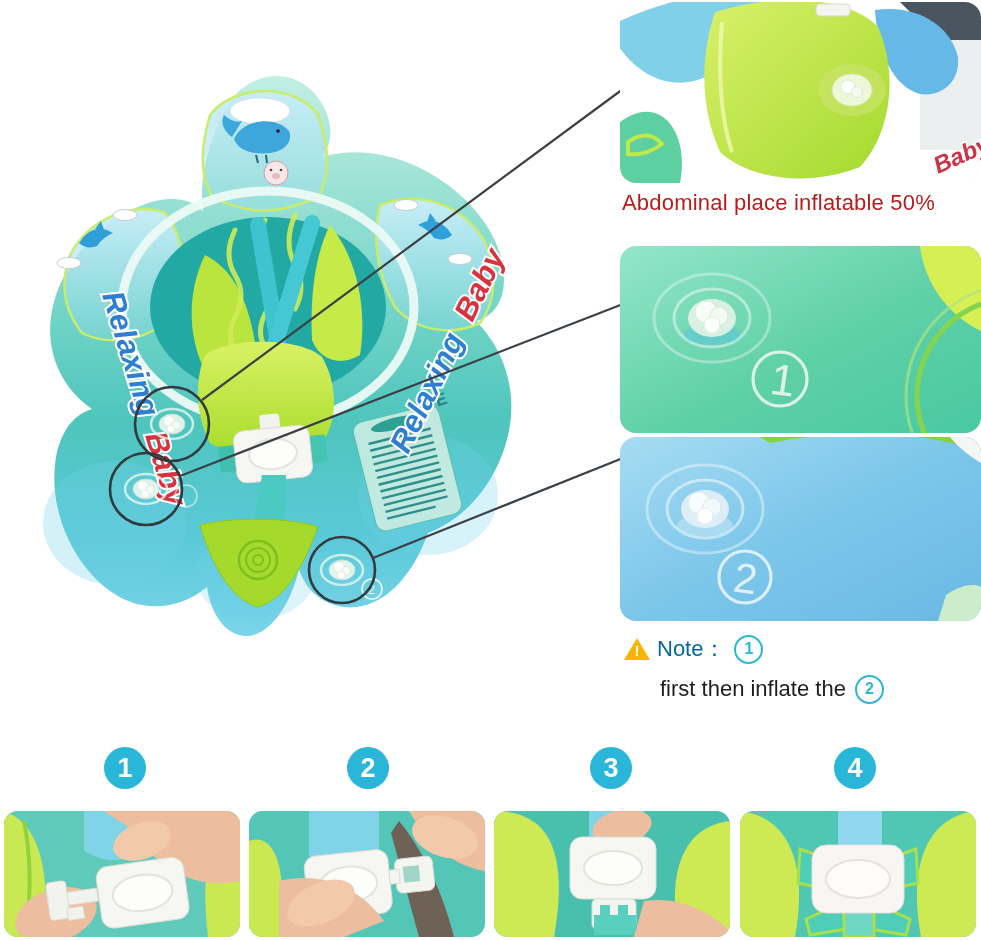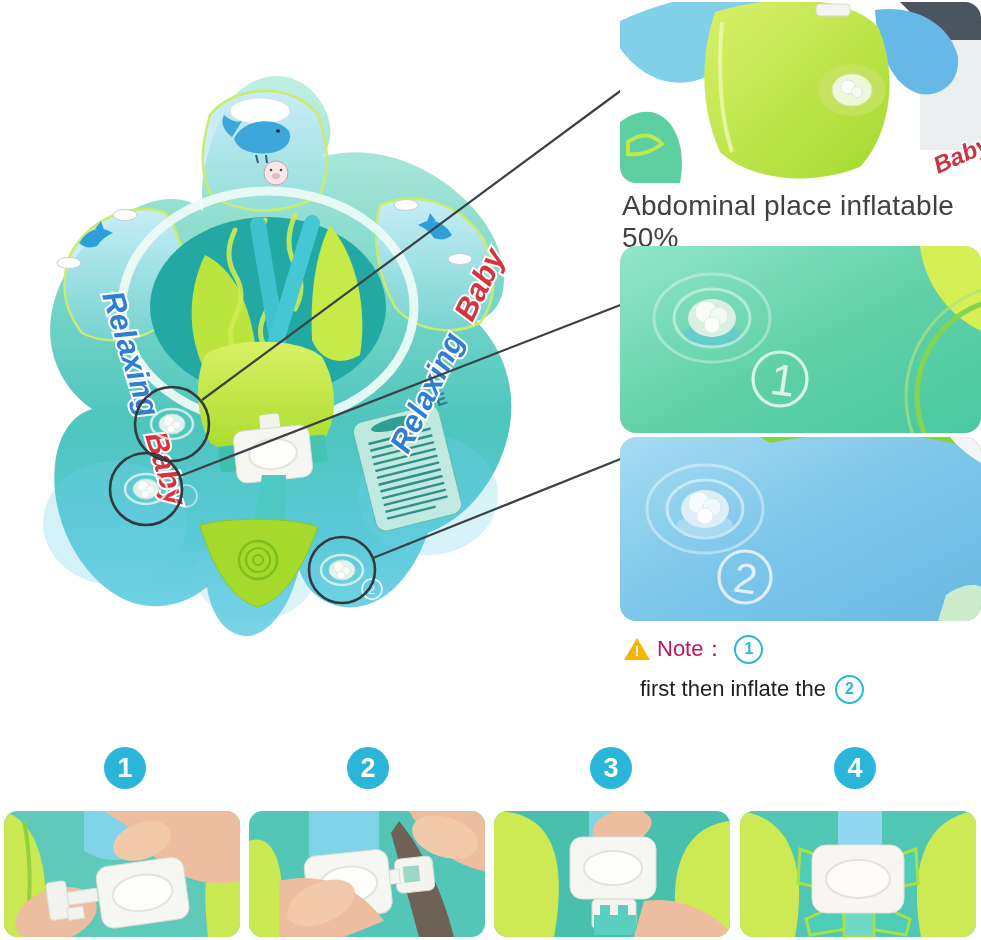--- a/index.html
+++ b/index.html
@@ -8,27 +8,27 @@
   .abs{position:absolute;}
   svg{display:block;}
 
   
   .inset{position:absolute;left:620px;width:361px;border-radius:16px;overflow:hidden;background:#eef6f2;}
   .inset-1{top:2px;height:181px;}
   .inset-2{top:246px;height:187px;}
   .inset-3{top:437px;height:184px;}
 
   .caption{position:absolute;left:622px;top:190px;width:358px;
-           font-size:28px;color:#404040;letter-spacing:.2px;}
+           font-size:22px;color:#b91c1c;letter-spacing:.2px;}
 
   
   .note{position:absolute;left:624px;top:631px;width:356px;font-size:22px;color:#1e1e1e;line-height:36px;}
   .note-row{display:flex;align-items:center;gap:7px;}
-  .note-row2{margin-left:16px;margin-top:4px;}
-  .note-label{color:#be185d;}
+  .note-row2{margin-left:36px;margin-top:4px;}
+  .note-label{color:#0369a1;}
   .warn-tri{position:relative;width:0;height:0;border-left:13px solid transparent;
             border-right:13px solid transparent;border-bottom:22px solid #f7b500;flex:0 0 auto;}
   .warn-tri b{position:absolute;left:-4px;top:3px;width:8px;text-align:center;
               color:#fff;font-size:15px;font-weight:bold;line-height:19px;}
   .circ-num{display:inline-flex;width:25px;height:25px;border:2.5px solid #2ab7d8;border-radius:50%;
             color:#2ab7d8;align-items:center;justify-content:center;font-size:16px;font-weight:bold;
             flex:0 0 auto;margin-left:2px;}
 
   
   .step-circle{position:absolute;top:747px;width:42px;height:42px;border-radius:50%;

